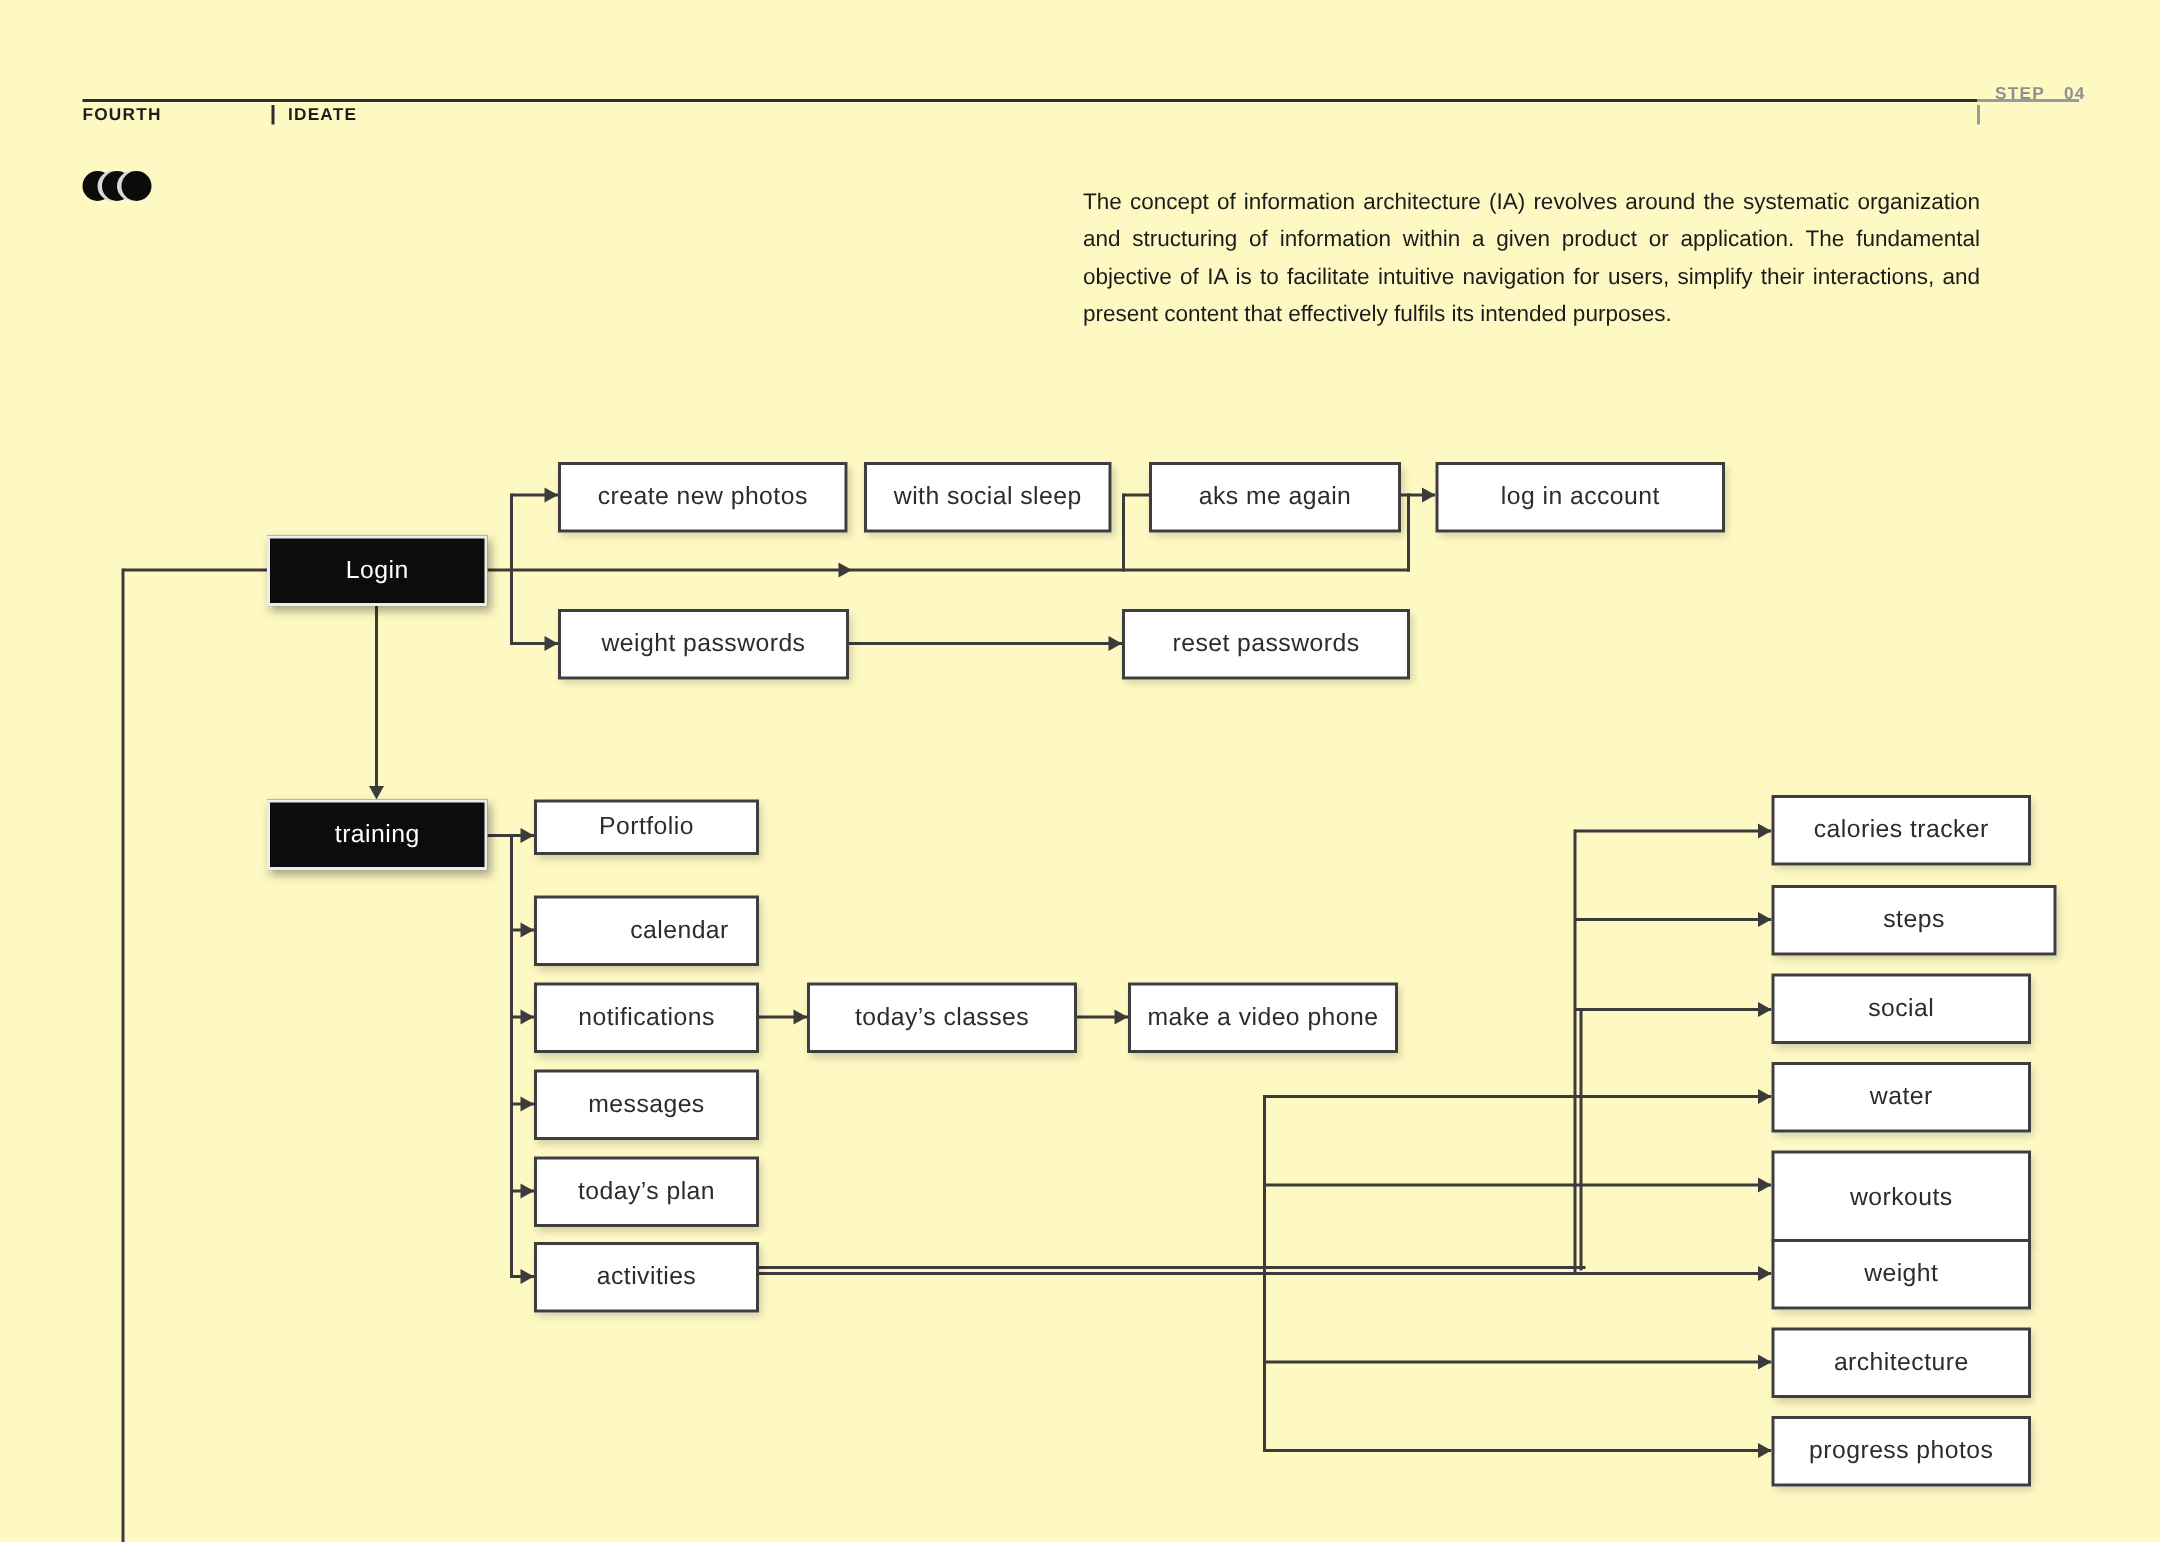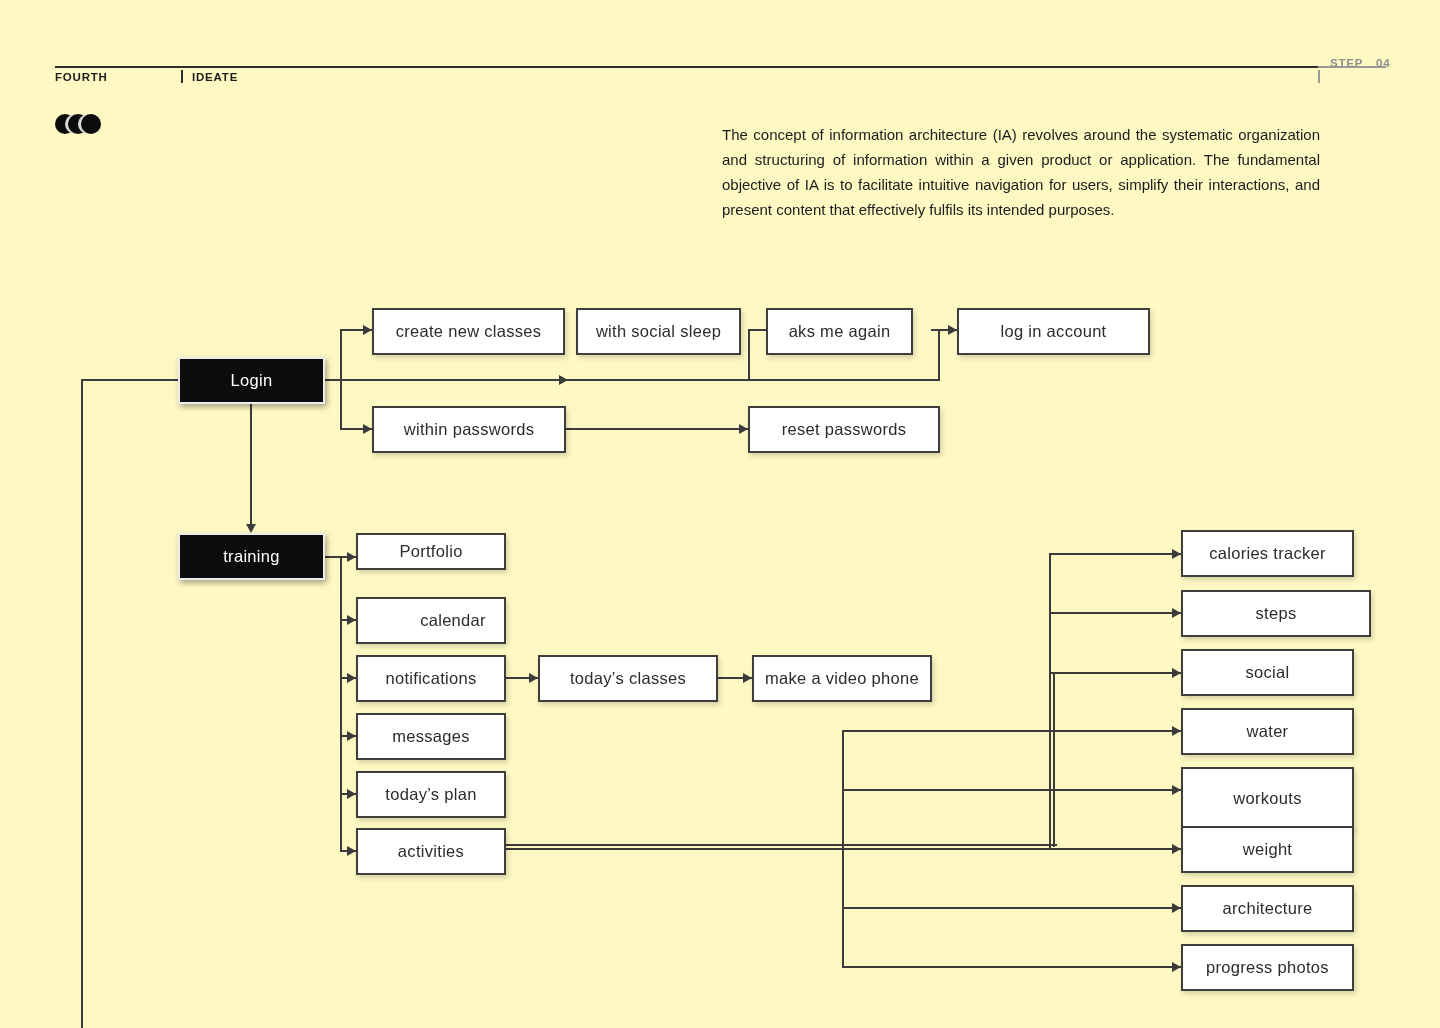--- a/index.html
+++ b/index.html
@@ -110,25 +110,25 @@
       <div class="ar r" style="left: 1172px; top: 549px;"></div>
       <div class="ar r" style="left: 1172px; top: 608px;"></div>
       <div class="ar r" style="left: 1172px; top: 668px;"></div>
       <div class="ar r" style="left: 1172px; top: 726px;"></div>
       <div class="ar r" style="left: 1172px; top: 785px;"></div>
       <div class="ar r" style="left: 1172px; top: 844px;"></div>
       <div class="ar r" style="left: 1172px; top: 903px;"></div>
       <div class="ar r" style="left: 1172px; top: 962px;"></div>
       <div class="node primary" style="left: 178px; top: 357px; width: 147px; height: 47px;">Login</div>
       <div class="node primary" style="left: 178px; top: 533px; width: 147px; height: 47px;">training</div>
-      <div class="node" style="left: 372px; top: 308px; width: 193px; height: 47px;">create new classes</div>
+      <div class="node" style="left: 372px; top: 308px; width: 193px; height: 47px;">create new photos</div>
       <div class="node" style="left: 576px; top: 308px; width: 165px; height: 47px;">with social sleep</div>
-      <div class="node" style="left: 766px; top: 308px; width: 147px; height: 47px;">aks me again</div>
+      <div class="node" style="left: 766px; top: 308px; width: 168px; height: 47px;">aks me again</div>
       <div class="node" style="left: 957px; top: 308px; width: 193px; height: 47px;">log in account</div>
-      <div class="node" style="left: 372px; top: 406px; width: 194px; height: 47px;">within passwords</div>
+      <div class="node" style="left: 372px; top: 406px; width: 194px; height: 47px;">weight passwords</div>
       <div class="node" style="left: 748px; top: 406px; width: 192px; height: 47px;">reset passwords</div>
       <div class="node" style="left: 356px; top: 533px; width: 150px; height: 37px;">Portfolio</div>
       <div class="node" style="left: 356px; top: 597px; width: 150px; height: 47px; padding-left: 44px;">calendar</div>
       <div class="node" style="left: 356px; top: 655px; width: 150px; height: 47px;">notifications</div>
       <div class="node" style="left: 356px; top: 713px; width: 150px; height: 47px;">messages</div>
       <div class="node" style="left: 356px; top: 771px; width: 150px; height: 47px;">today’s plan</div>
       <div class="node" style="left: 356px; top: 828px; width: 150px; height: 47px;">activities</div>
       <div class="node" style="left: 538px; top: 655px; width: 180px; height: 47px;">today’s classes</div>
       <div class="node" style="left: 752px; top: 655px; width: 180px; height: 47px;">make a video phone</div>
       <div class="node" style="left: 1181px; top: 530px; width: 173px; height: 47px;">calories tracker</div>

